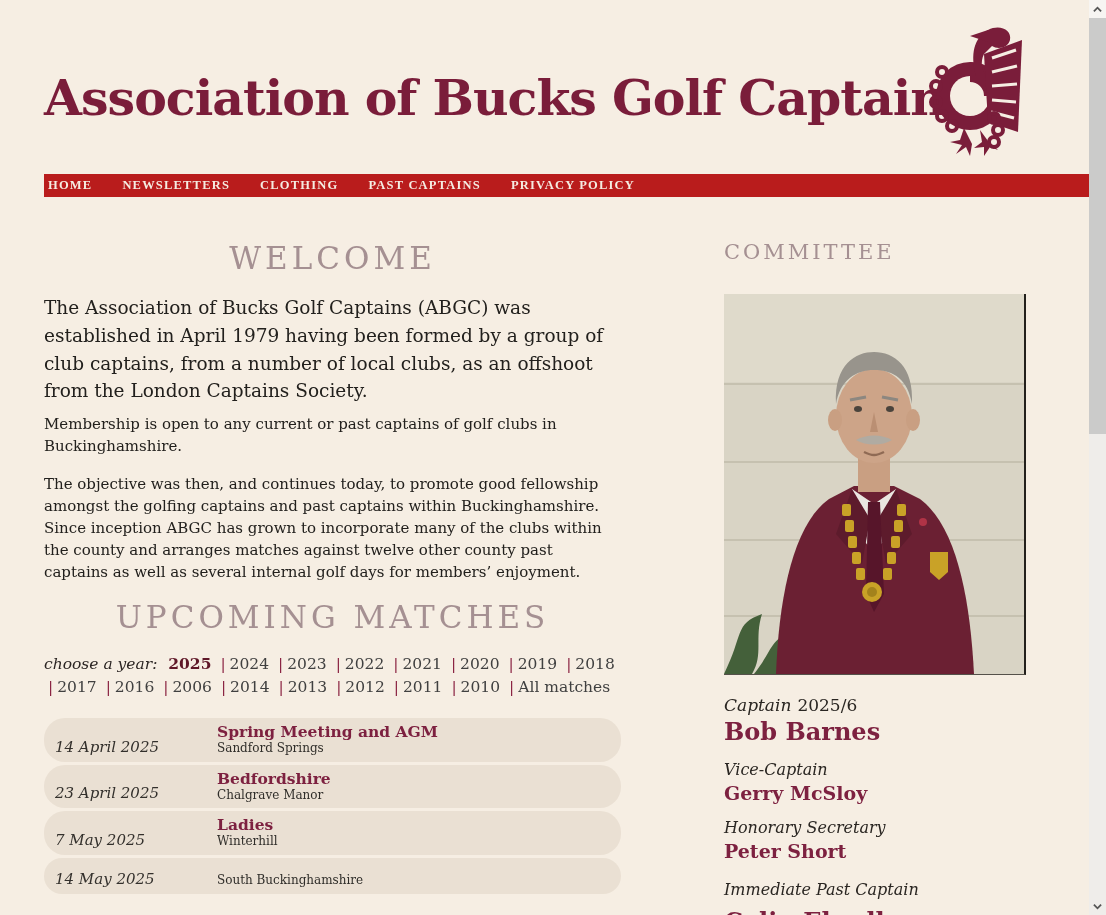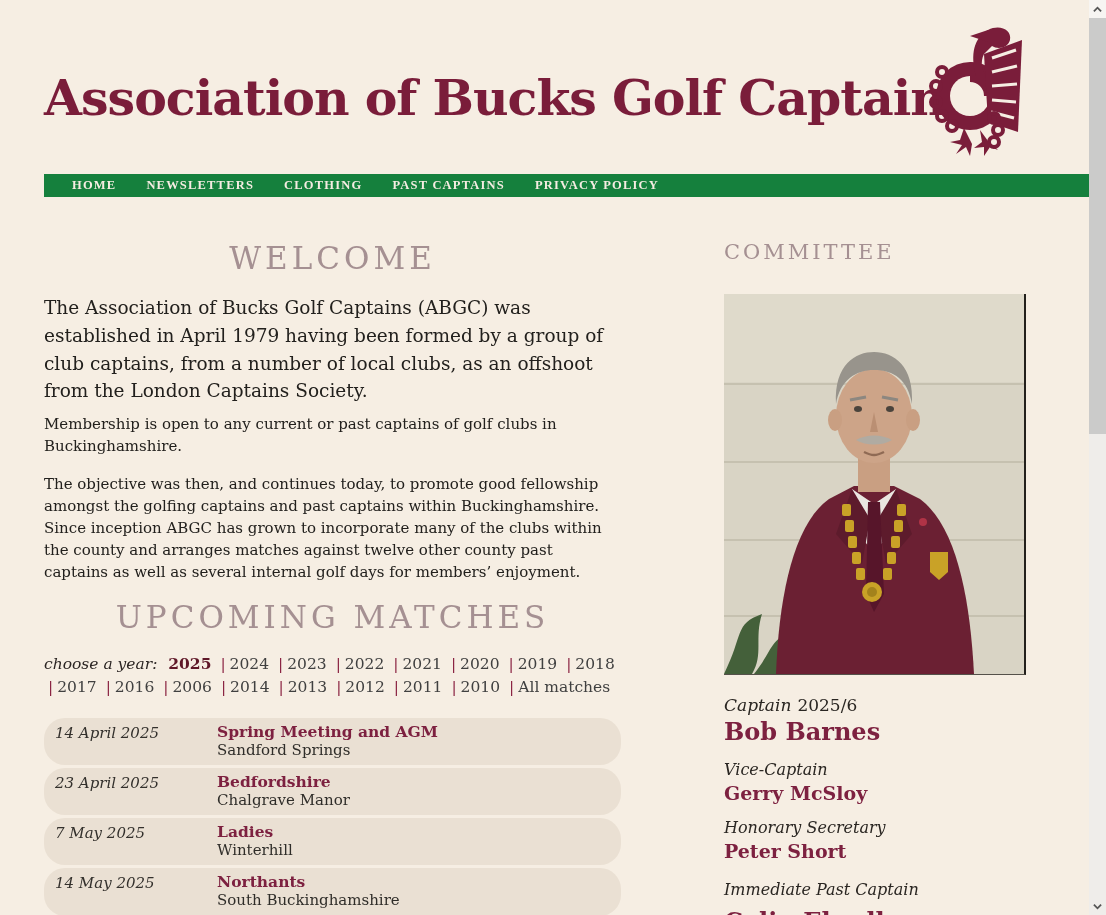--- a/index.html
+++ b/index.html
@@ -15,21 +15,21 @@
   .site-title{
     position:absolute;left:44px;top:72px;margin:0;width:870px;
     font-size:49px;font-weight:700;letter-spacing:-1px;
     color:#7a1d3a;line-height:1.1;white-space:nowrap;
   }
   .crest{position:absolute;left:918px;top:14px;width:110px;height:144px;}
 
   
   .nav{
     position:absolute;left:44px;top:174px;width:1060px;height:23px;
-    background:#15803d;display:flex;align-items:center;padding-left:28px;box-sizing:border-box;
+    background:#b91c1c;display:flex;align-items:center;padding-left:4px;box-sizing:border-box;
   }
   .nav a{
     color:#f5ece2;text-decoration:none;font-size:12.5px;letter-spacing:1.2px;
     margin-right:30px;font-family:"Liberation Serif",serif;font-weight:600;
   }
 
   
   .main{position:absolute;left:44px;top:240px;width:577px;}
   h2.sec{
     margin:0 0 18px 0;font-weight:400;color:#a59092;
@@ -40,25 +40,25 @@
 
   .matches-head{margin-top:34px;}
   .year-line{font-size:15.5px;line-height:1.45;margin:0 0 20px 0;color:#3a2f30;}
   .year-line .lbl{font-style:italic;color:#2b2523;}
   .year-line .sel{color:#5f1728;font-weight:700;margin-left:6px;}
   .year-line .sep{color:#8b2443;margin:0 4px;}
   .year-line a{color:#404040;text-decoration:none;}
 
   
   .mtable{width:577px;}
-  .trow{display:flex;background:#eae0d3;margin-bottom:3px;min-height:36px;align-items:flex-start;border-radius:21px;}
+  .trow{display:flex;background:#eae0d3;margin-bottom:3px;min-height:36px;align-items:flex-end;border-radius:21px;}
   .tdate{width:163px;padding:6px 0 6px 11px;box-sizing:border-box;font-style:italic;font-size:15px;color:#33302c;flex:none;}
   .tevent{flex:1;padding:5px 8px 6px 10px;}
   .elink{display:block;font-weight:700;font-size:15.5px;color:#7d2140;text-decoration:none;line-height:1.15;}
-  .venue{font-size:15px;color:#2f2d29;line-height:1.15;margin-top:1px;}
+  .venue{font-size:12px;color:#2f2d29;line-height:1.15;margin-top:1px;}
 
   
   .sidebar{position:absolute;left:724px;top:240px;width:302px;}
   .committee-head{font-size:21px;letter-spacing:3px;margin:0 0 30px 0;font-weight:400;color:#a59092;}
   .photo{width:300px;height:380px;display:block;border-right:2px solid #23201c;border-bottom:1px solid #55514a;}
   .member{margin-bottom:13px;}
   .role{margin:0 0 3px 0;font-size:16px;color:#2a2622;}
   .role .ri{font-style:italic;}
   .role .ry{margin-left:6px;}
   .mname{display:inline-block;font-weight:700;color:#7d2140;text-decoration:none;font-size:19px;line-height:1.2;}
@@ -172,21 +172,20 @@
       <div class="trow">
         <div class="tdate">7 May 2025</div>
         <div class="tevent">
           <a href="#" class="elink">Ladies</a>
           <div class="venue">Winterhill</div>
         </div>
       </div>
       <div class="trow">
         <div class="tdate">14 May 2025</div>
         <div class="tevent">
-          <a href="#" class="elink">Northants</a>
           <div class="venue">South Buckinghamshire</div>
         </div>
       </div>
 
     </div>
   </div>
 
   <div class="sidebar">
     <h3 class="committee-head">COMMITTEE</h3>
 

